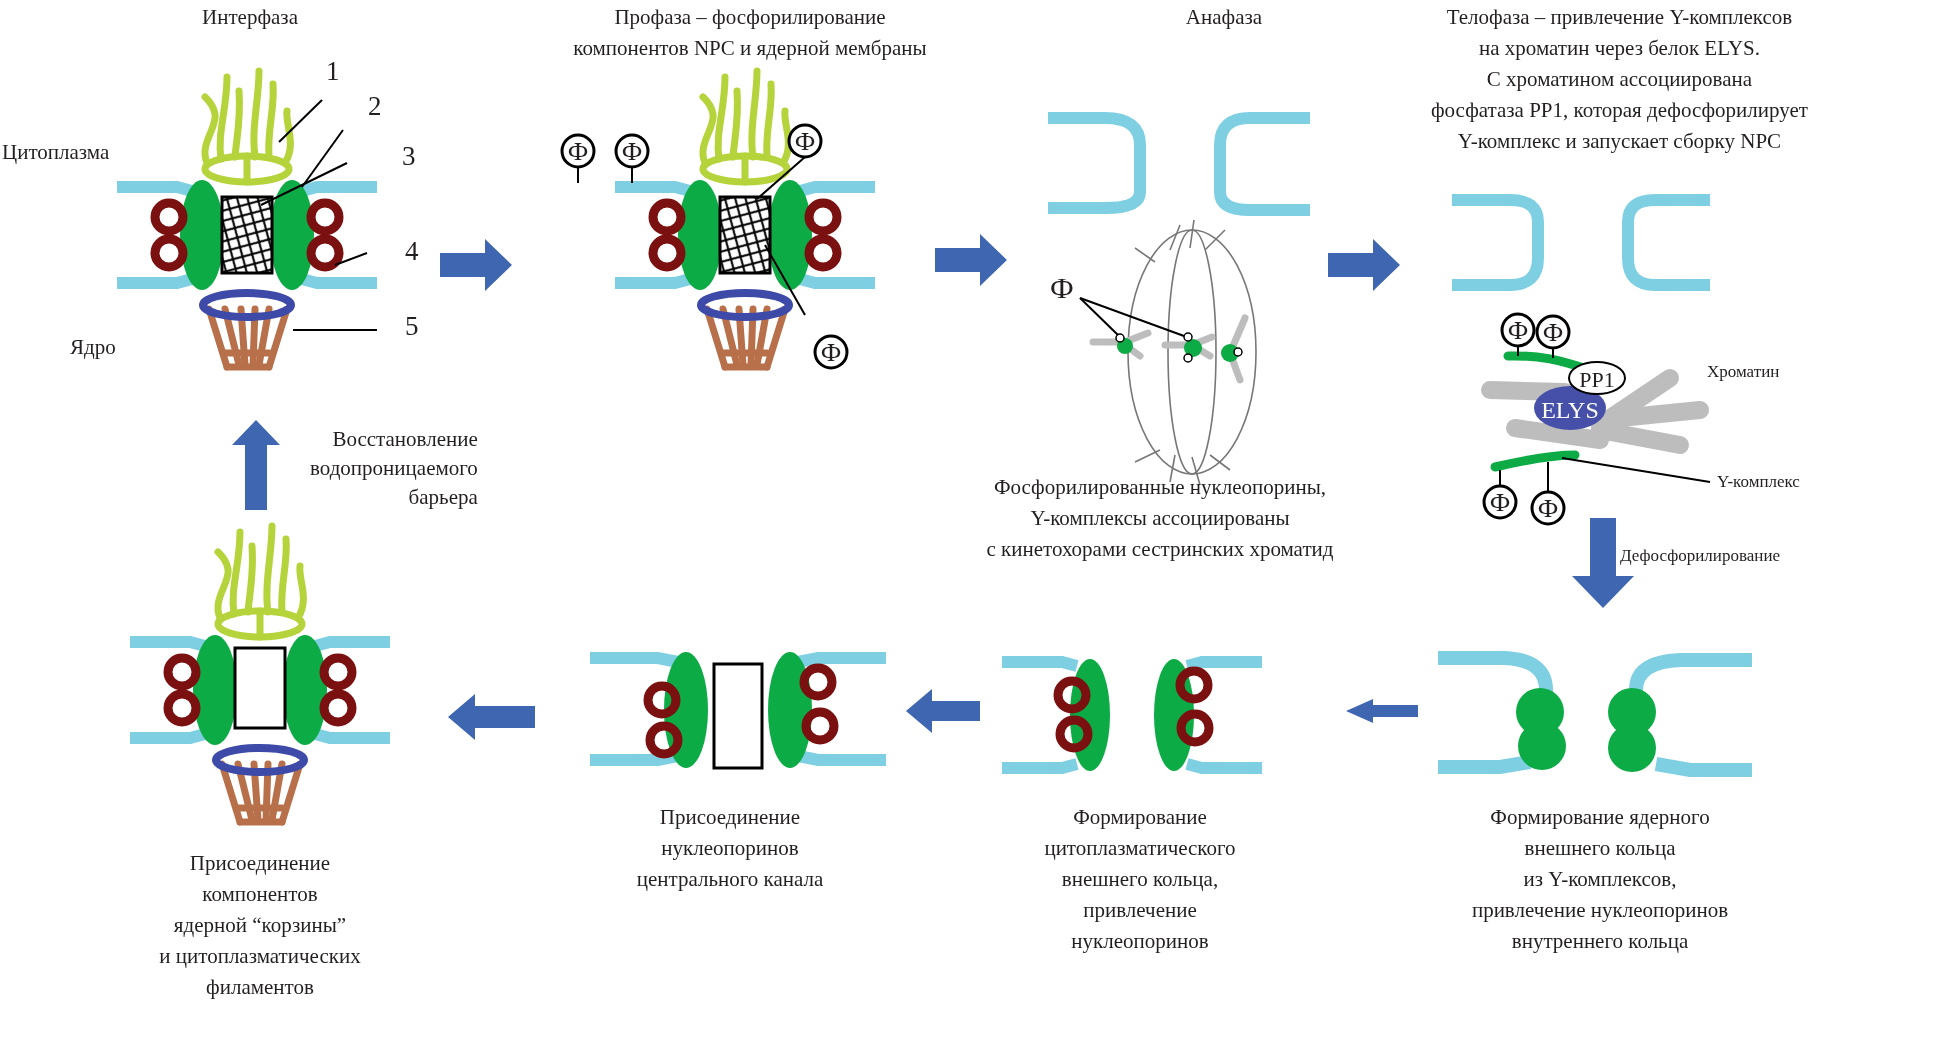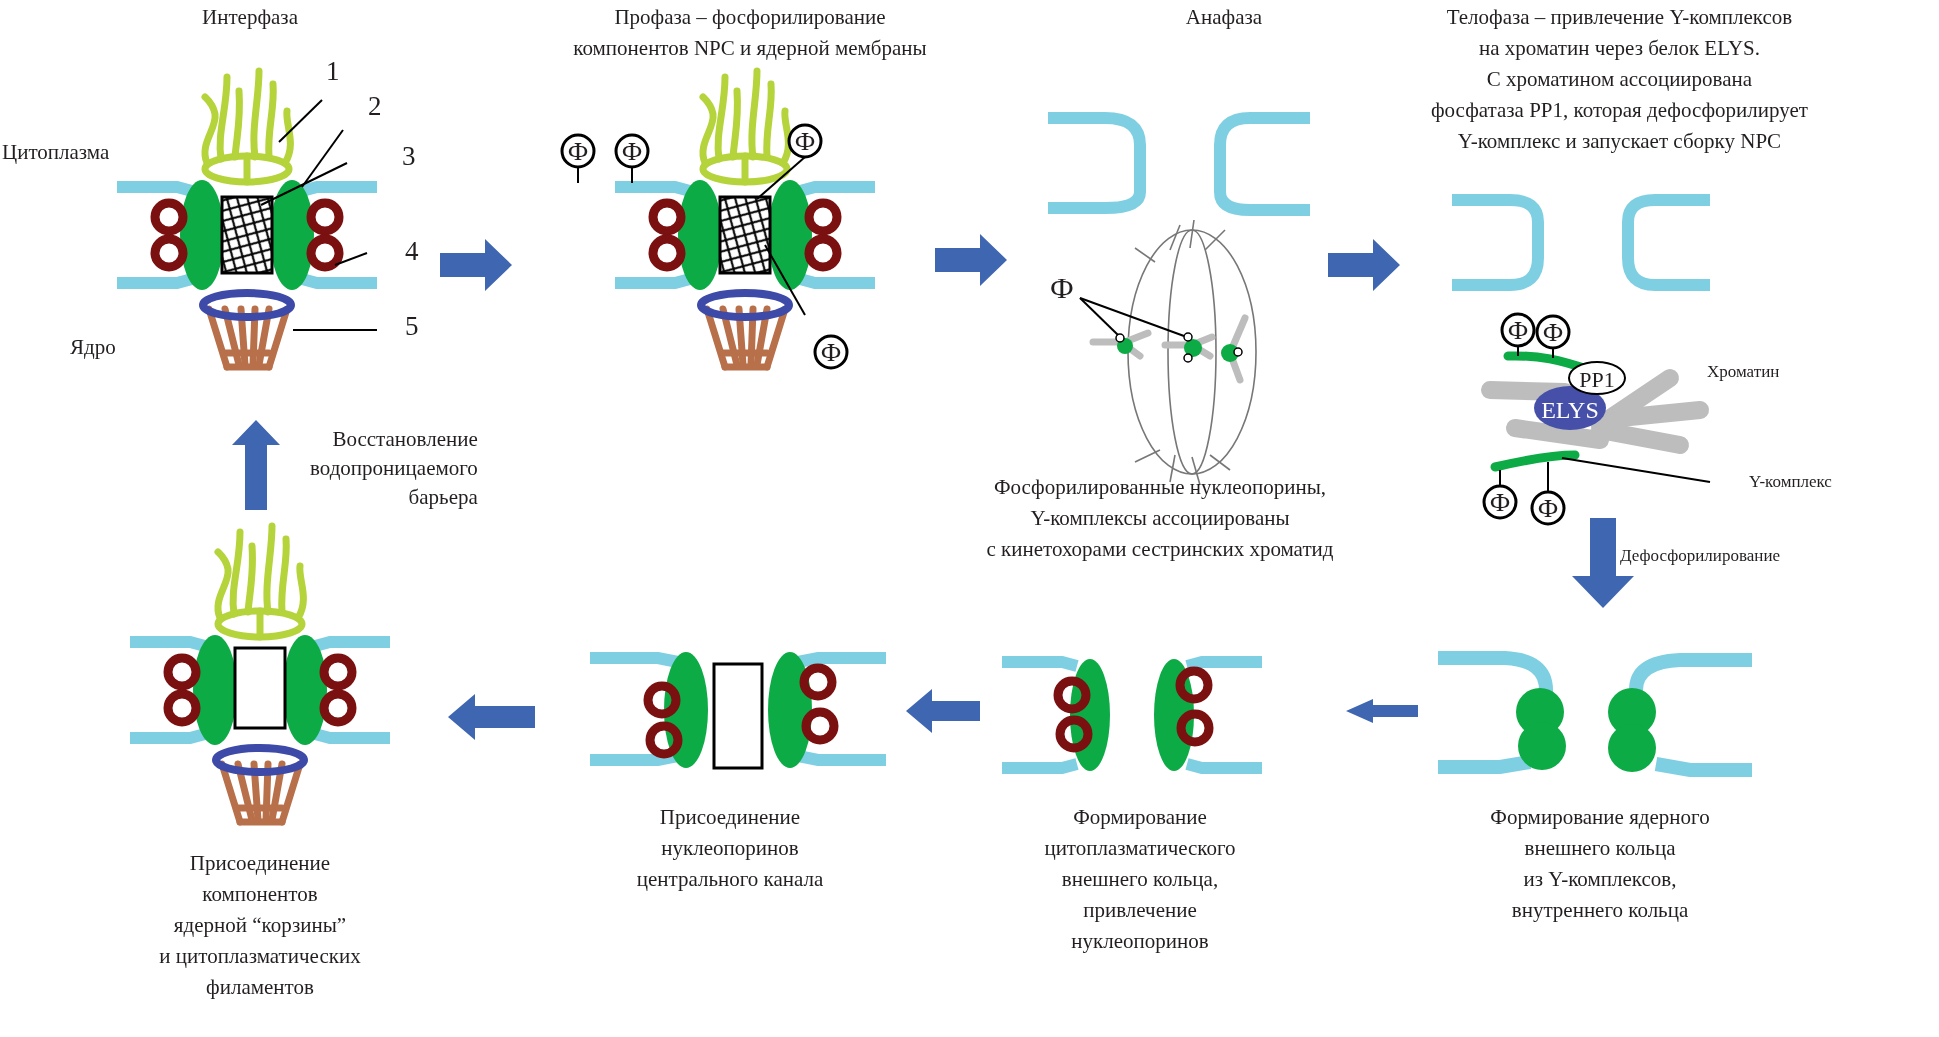--- a/index.html
+++ b/index.html
@@ -282,27 +282,28 @@
   <span class="lbl-line">Y-комплекс и запускает сборку NPC</span>
 </div>
 
 <div class="lbl" style="left:870px; top:472px; width:580px;">
   <span class="lbl-line">Фосфорилированные нуклеопорины,</span>
   <span class="lbl-line">Y-комплексы ассоциированы</span>
   <span class="lbl-line">с кинетохорами сестринских хроматид</span>
 </div>
 
 <div class="lbl lbl-l sm" style="left:1707px; top:356px;">Хроматин</div>
-<div class="lbl lbl-l sm" style="left:1717px; top:466px;margin-left:32px;">Y-комплекс</div>
+<div class="lbl lbl-l sm" style="left:1717px; top:466px;">Y-комплекс</div>
 <div class="lbl lbl-l sm" style="left:1620px; top:540px;">Дефосфорилирование</div>
 
 <div class="lbl" style="left:1390px; top:802px; width:420px;">
   <span class="lbl-line">Формирование ядерного</span>
   <span class="lbl-line">внешнего кольца</span>
   <span class="lbl-line">из Y-комплексов,</span>
+  <span class="lbl-line">привлечение нуклеопоринов</span>
   <span class="lbl-line">внутреннего кольца</span>
 </div>
 
 <div class="lbl" style="left:990px; top:802px; width:300px;">
   <span class="lbl-line">Формирование</span>
   <span class="lbl-line">цитоплазматического</span>
   <span class="lbl-line">внешнего кольца,</span>
   <span class="lbl-line">привлечение</span>
   <span class="lbl-line">нуклеопоринов</span>
 </div>

